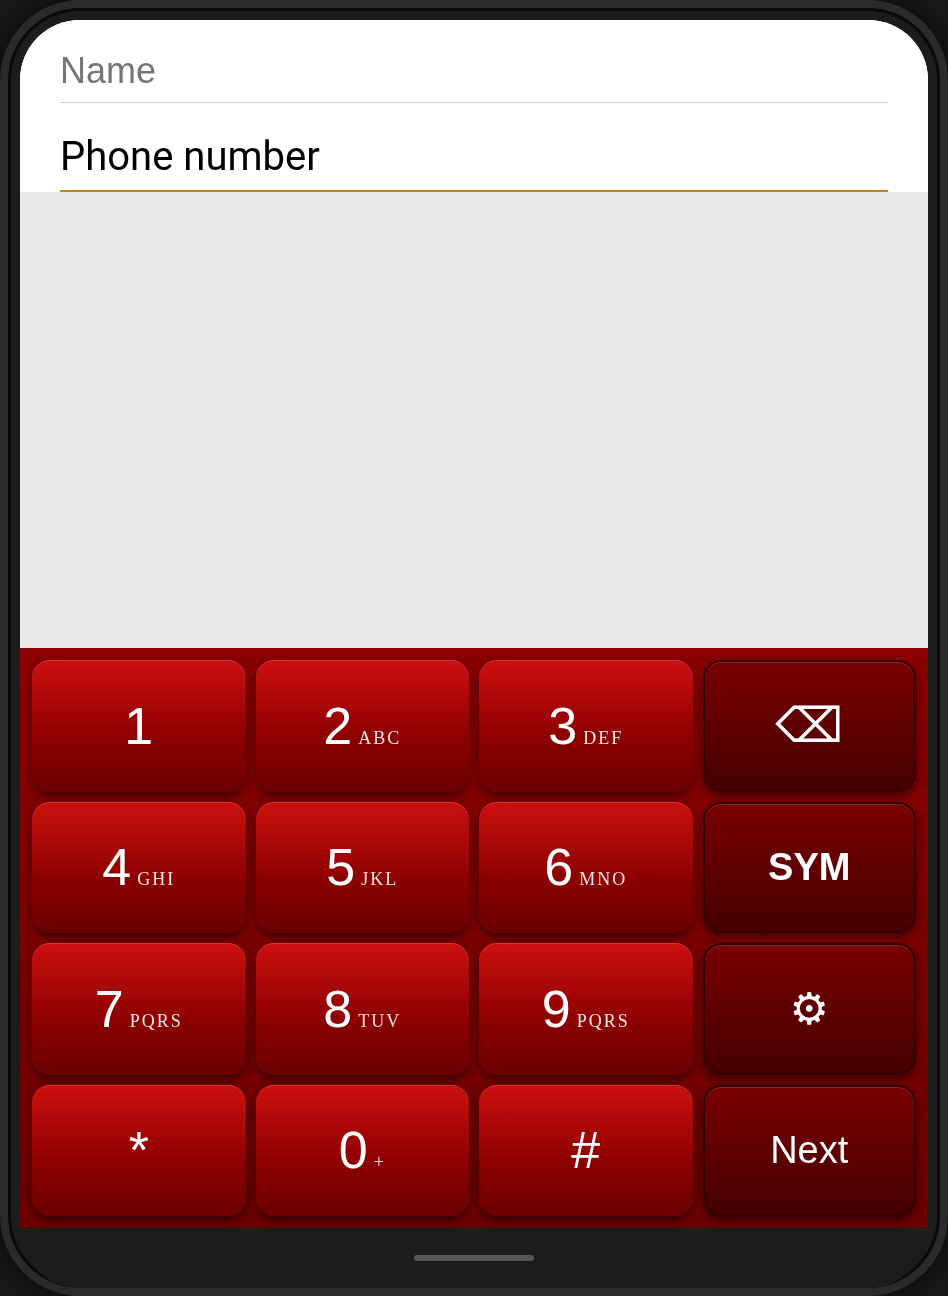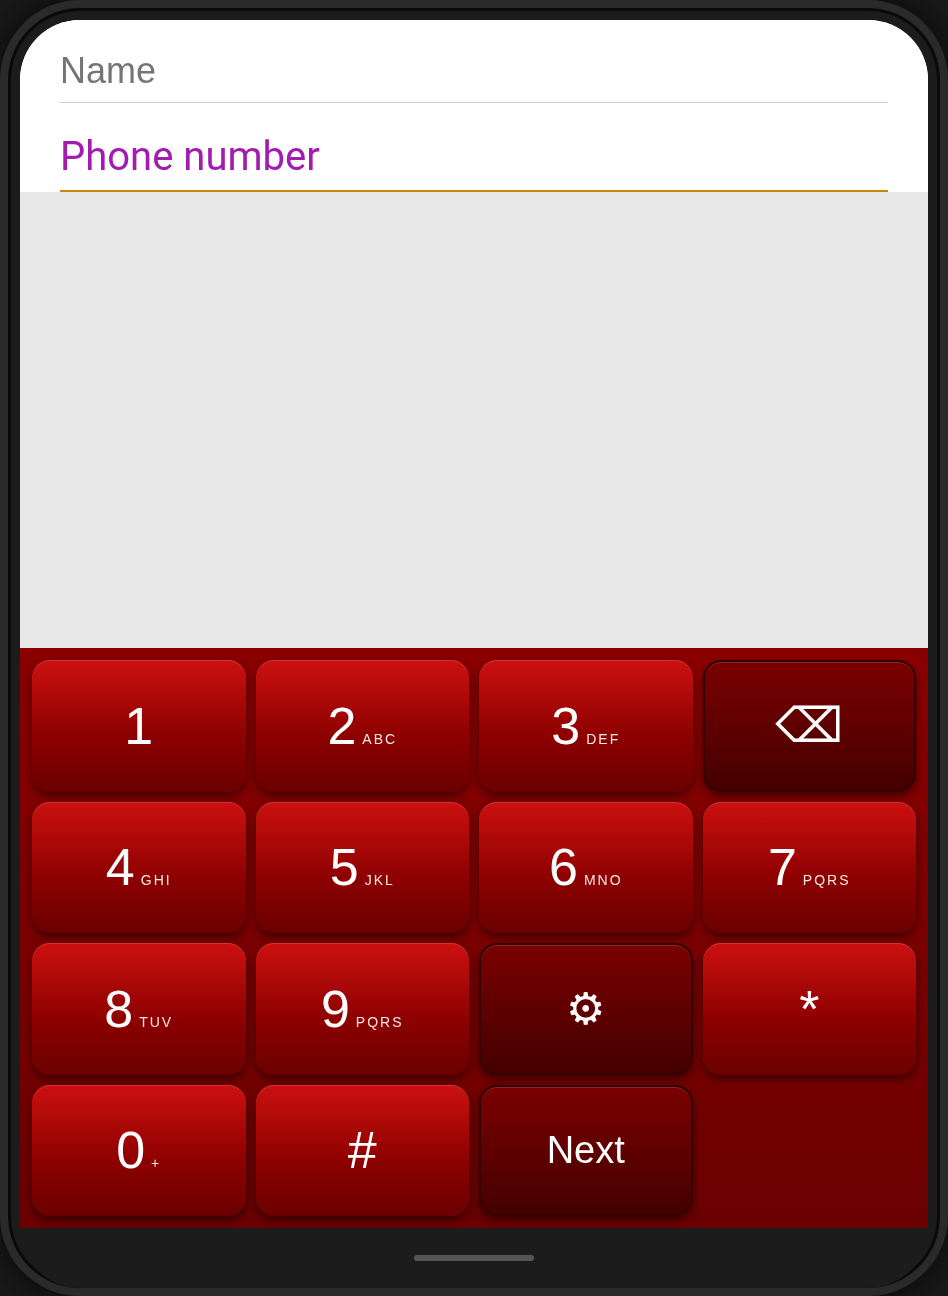--- a/index.html
+++ b/index.html
@@ -73,21 +73,21 @@
       padding: 0;
     }
 
     .phone-field-container {
       padding-bottom: 10px;
       border-bottom: 2px solid #c8860a;
     }
 
     .phone-label {
       font-size: 40px;
-      color: #a21caf;
+      color: #000000;
       font-weight: 400;
     }
 
     
     .spacer-area {
       background: #e8e8e8;
       flex: 1;
     }
 
     
@@ -124,25 +124,26 @@
       border: 2px solid #330000;
     }
 
     .key-main {
       font-size: 52px;
       font-weight: 300;
       line-height: 1;
     }
 
     .key-sub {
-      font-size: 14px;
+      font-size: 18px;
       font-weight: 400;
       letter-spacing: 2px;
       margin-top: 2px;
       opacity: 0.9;
+      font-family: Liberation Serif, serif;
     }
 
     .key-next {
       font-size: 38px;
       font-weight: 400;
     }
 
     .key-sym {
       font-size: 38px;
       font-weight: 600;
@@ -229,20 +230,23 @@
             <span class="key-main">5</span>
             <span class="key-sub">JKL</span>
           </div>
         </button>
         <button class="key-btn">
           <div style="display: flex; align-items: baseline; gap: 6px;">
             <span class="key-main">6</span>
             <span class="key-sub">MNO</span>
           </div>
         </button>
+        <button class="key-btn special">
+          <span class="key-sym">SYM</span>
+        </button>
         <button class="key-btn">
           <div style="display: flex; align-items: baseline; gap: 6px;">
             <span class="key-main">7</span>
             <span class="key-sub">PQRS</span>
           </div>
         </button>
         <button class="key-btn">
           <div style="display: flex; align-items: baseline; gap: 6px;">
             <span class="key-main">8</span>
             <span class="key-sub">TUV</span>

